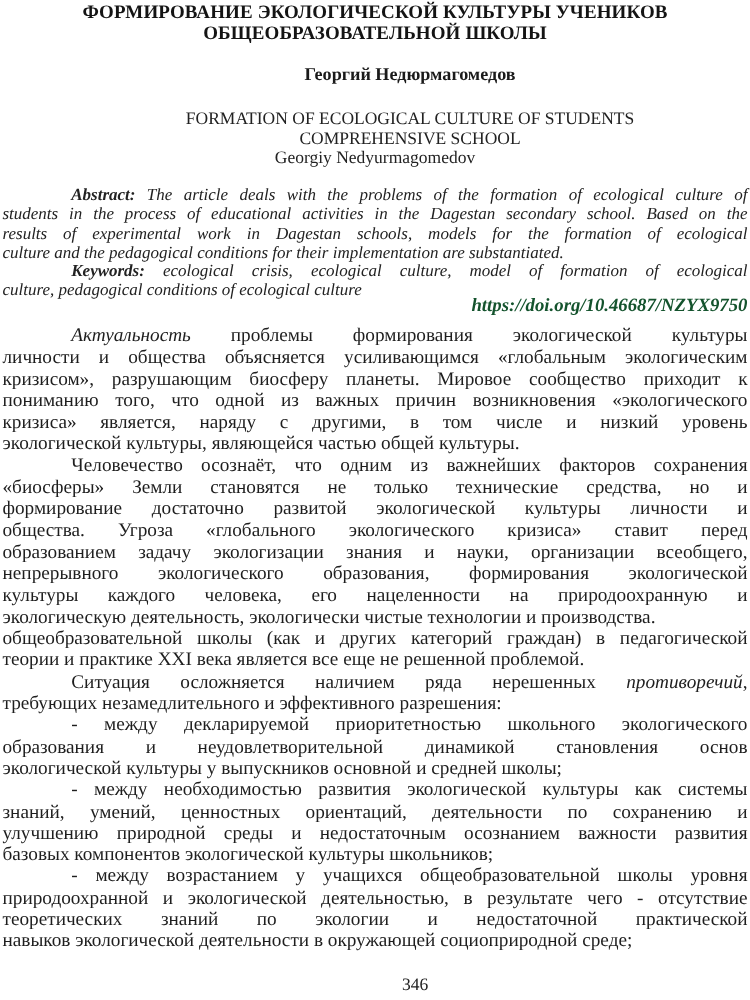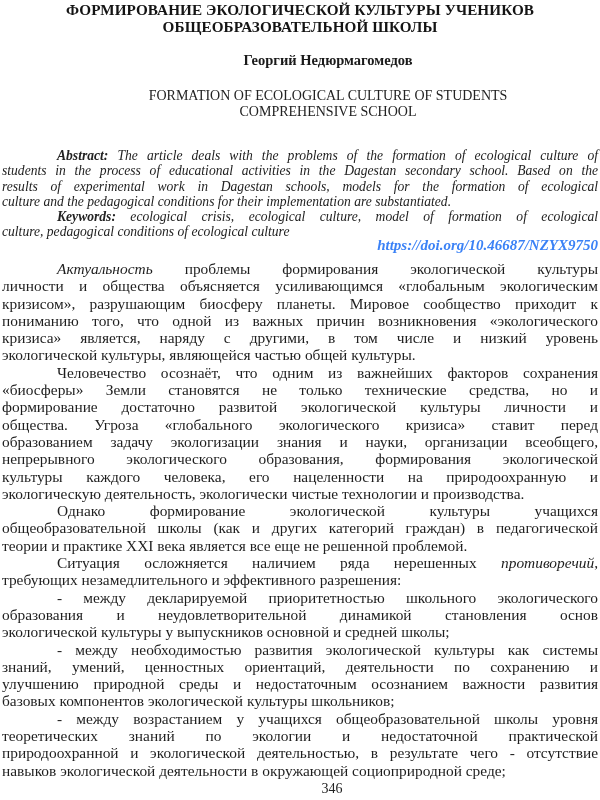--- a/index.html
+++ b/index.html
@@ -29,21 +29,21 @@
   .abstract {
     position: absolute; left: 2px; top: 148px; width: 596px;
     font-style: italic; font-size: 13.6px; line-height: 15.3px;
     text-align: justify; color: #222;
   }
   .abstract p { margin: 0; text-indent: 55px; }
   .abstract b { font-style: italic; }
   .doi {
     position: absolute; right: 2px; top: 237px;
     font-weight: bold; font-style: italic; font-size: 15px; line-height: 17px;
-    color: #3b82f6;
+    color: #14532d;
   }
   .body {
     position: absolute; left: 2px; top: 260px; width: 596px;
     font-size: 15.4px; line-height: 17.3px; text-align: justify; color: #1e1e1e;
   }
   .body p { margin: 0; text-indent: 55px; }
   .body i { font-style: italic; }
   .pagenum {
     position: absolute; left: 0; top: 781px; width: 600px; text-align: center;
     font-size: 14px; line-height: 16px; color: #222; padding-left: 32px;
@@ -61,20 +61,21 @@
     <span class="line">ФОРМИРОВАНИЕ ЭКОЛОГИЧЕСКОЙ КУЛЬТУРЫ УЧЕНИКОВ</span>
     <span class="line">ОБЩЕОБРАЗОВАТЕЛЬНОЙ ШКОЛЫ</span>
   </div>
 
   <div class="author">Георгий Недюрмагомедов</div>
 
   <div class="en-title">
     <span class="line">FORMATION OF ECOLOGICAL CULTURE OF STUDENTS</span>
     <span class="line">COMPREHENSIVE SCHOOL</span>
   </div>
+  <div class="en-author">Georgiy Nedyurmagomedov</div>
 
   <div class="abstract">
     <p>
       <span class="just"><b>Abstract:</b><span> The article deals with the problems of the formation of ecological culture of</span></span>
       <span class="just" style="text-indent:0">students in the process of educational activities in the Dagestan secondary school. Based on the</span>
       <span class="just" style="text-indent:0">results of experimental work in Dagestan schools, models for the formation of ecological</span>
       <span class="last" style="text-indent:0">culture and the pedagogical conditions for their implementation are substantiated.</span>
     </p>
     <p>
       <span class="just"><b>Keywords:</b><span> ecological crisis, ecological culture, model of formation of ecological</span></span>
@@ -97,41 +98,40 @@
       <span class="just">Человечество осознаёт, что одним из важнейших факторов сохранения</span>
       <span class="just" style="text-indent:0">«биосферы» Земли становятся не только технические средства, но и</span>
       <span class="just" style="text-indent:0">формирование достаточно развитой экологической культуры личности и</span>
       <span class="just" style="text-indent:0">общества. Угроза «глобального экологического кризиса» ставит перед</span>
       <span class="just" style="text-indent:0">образованием задачу экологизации знания и науки, организации всеобщего,</span>
       <span class="just" style="text-indent:0">непрерывного экологического образования, формирования экологической</span>
       <span class="just" style="text-indent:0">культуры каждого человека, его нацеленности на природоохранную и</span>
       <span class="last" style="text-indent:0">экологическую деятельность, экологически чистые технологии и производства.</span>
     </p>
     <p>
-      <span class="just">Однако формирование экологической культуры учащихся</span>
       <span class="just" style="text-indent:0">общеобразовательной школы (как и других категорий граждан) в педагогической</span>
       <span class="last" style="text-indent:0">теории и практике XXI века является все еще не решенной проблемой.</span>
     </p>
     <p>
       <span class="just"><span>Ситуация осложняется наличием ряда нерешенных </span><i>противоречий</i><span>,</span></span>
       <span class="last" style="text-indent:0">требующих незамедлительного и эффективного разрешения:</span>
     </p>
     <p>
       <span class="just">- между декларируемой приоритетностью школьного экологического</span>
       <span class="just" style="text-indent:0">образования и неудовлетворительной динамикой становления основ</span>
       <span class="last" style="text-indent:0">экологической культуры у выпускников основной и средней школы;</span>
     </p>
     <p>
       <span class="just">- между необходимостью развития экологической культуры как системы</span>
       <span class="just" style="text-indent:0">знаний, умений, ценностных ориентаций, деятельности по сохранению и</span>
       <span class="just" style="text-indent:0">улучшению природной среды и недостаточным осознанием важности развития</span>
       <span class="last" style="text-indent:0">базовых компонентов экологической культуры школьников;</span>
     </p>
     <p>
       <span class="just">- между возрастанием у учащихся общеобразовательной школы уровня</span>
+      <span class="just" style="text-indent:0">природоохранной и экологической деятельностью, в результате чего - отсутствие</span>
       <span class="just" style="text-indent:0">теоретических знаний по экологии и недостаточной практической</span>
-      <span class="just" style="text-indent:0">природоохранной и экологической деятельностью, в результате чего - отсутствие</span>
       <span class="last" style="text-indent:0">навыков экологической деятельности в окружающей социоприродной среде;</span>
     </p>
   </div>
 
   <div class="pagenum">346</div>
 </div>
 
 </body></html>

